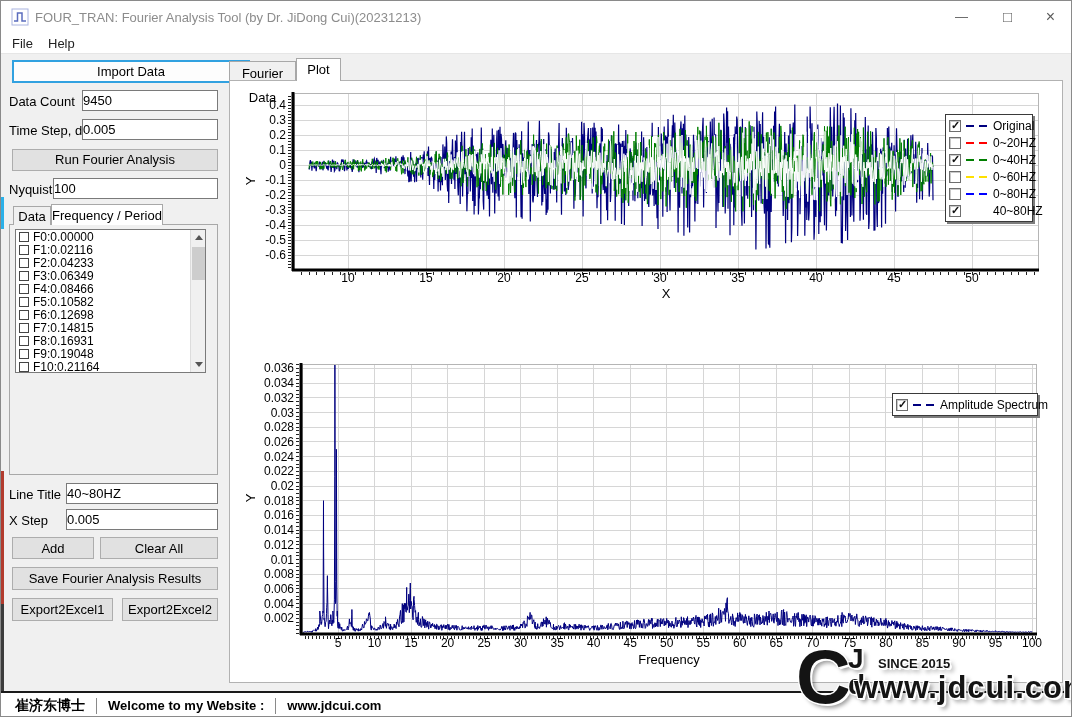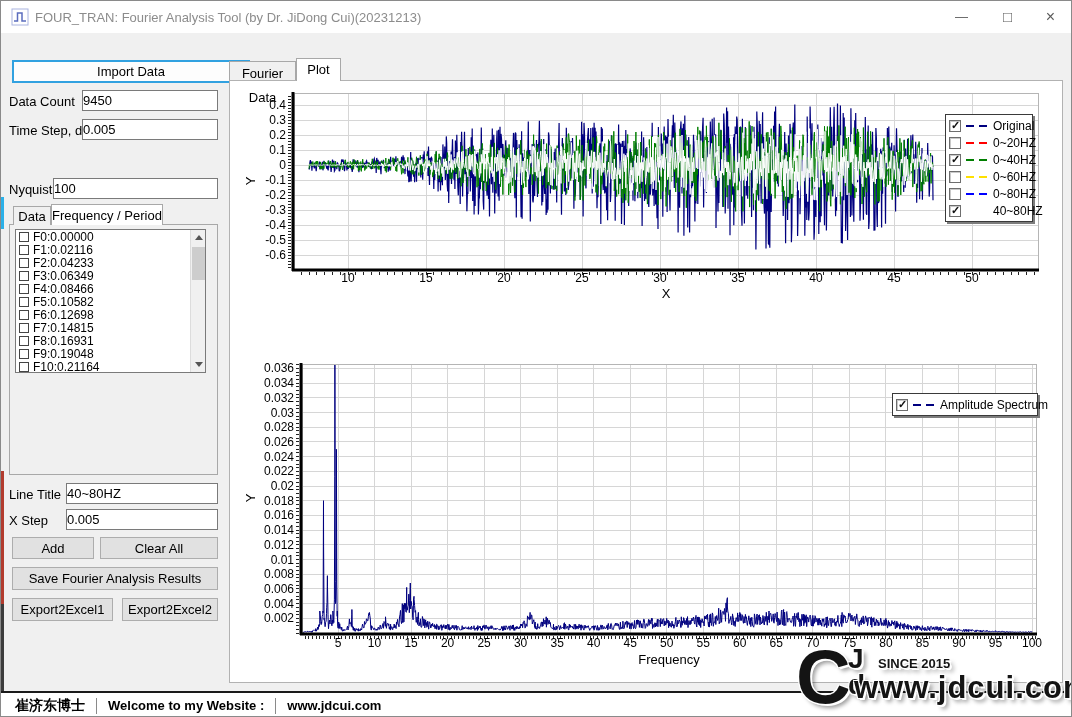--- a/index.html
+++ b/index.html
@@ -77,29 +77,34 @@
     <svg class="abs" style="left:10px;top:7px" width="19" height="19">
       <rect x="1" y="1" width="16" height="16" fill="none" stroke="#aab4e0"></rect>
       <polyline points="3,13 6.5,13 6.5,5 11,5 11,13 15,13" fill="none" stroke="#5b6dbe" stroke-width="1.5"></polyline>
     </svg>
     <span class="title-text">FOUR_TRAN: Fourier Analysis Tool (by Dr. JiDong Cui)(20231213)</span>
     <span class="winbtn" style="left:938px">—</span>
     <span class="winbtn" style="left:984px;font-size:15px">□</span>
     <span class="winbtn" style="left:1027px;font-size:16px">×</span>
   </div>
 
+  <div class="menubar">
+    <span class="menuitem" style="left:6px">File</span>
+    <span class="menuitem" style="left:42px">Help</span>
+  </div>
 
   <div class="btn btn-accent abs" style="left:11px;top:59px;width:238px;height:23px;line-height:19px">Import Data</div>
 
   <span class="lbl" style="left:8px;top:93px">Data Count</span>
   <input class="tinput" style="left: 81px; top: 89px; width: 136px; height: 21px;" value="9450">
 
   <span class="lbl" style="left:8px;top:122px">Time Step, dx</span>
   <input class="tinput" style="left: 81px; top: 118px; width: 136px; height: 21px;" value="0.005">
 
+  <div class="btn abs" style="left:11px;top:148px;width:206px;height:22px;line-height:20px">Run Fourier Analysis</div>
 
   <span class="lbl" style="left:8px;top:181px">Nyquist</span>
   <input class="tinput" style="left: 52px; top: 177px; width: 165px; height: 21px;" value="100">
 
   <div class="tab" style="left:12px;top:205px;width:38px;height:19px;line-height:19px">Data</div>
   <div class="tab active" style="left:50px;top:203px;width:112px;height:21px;line-height:21px">Frequency / Period</div>
   <div class="pane" style="left:8px;top:223px;width:209px;height:251px"></div>
 
   <div class="listbox" style="left:14px;top:228px;width:191px;height:144px">
     <div class="scroll">

